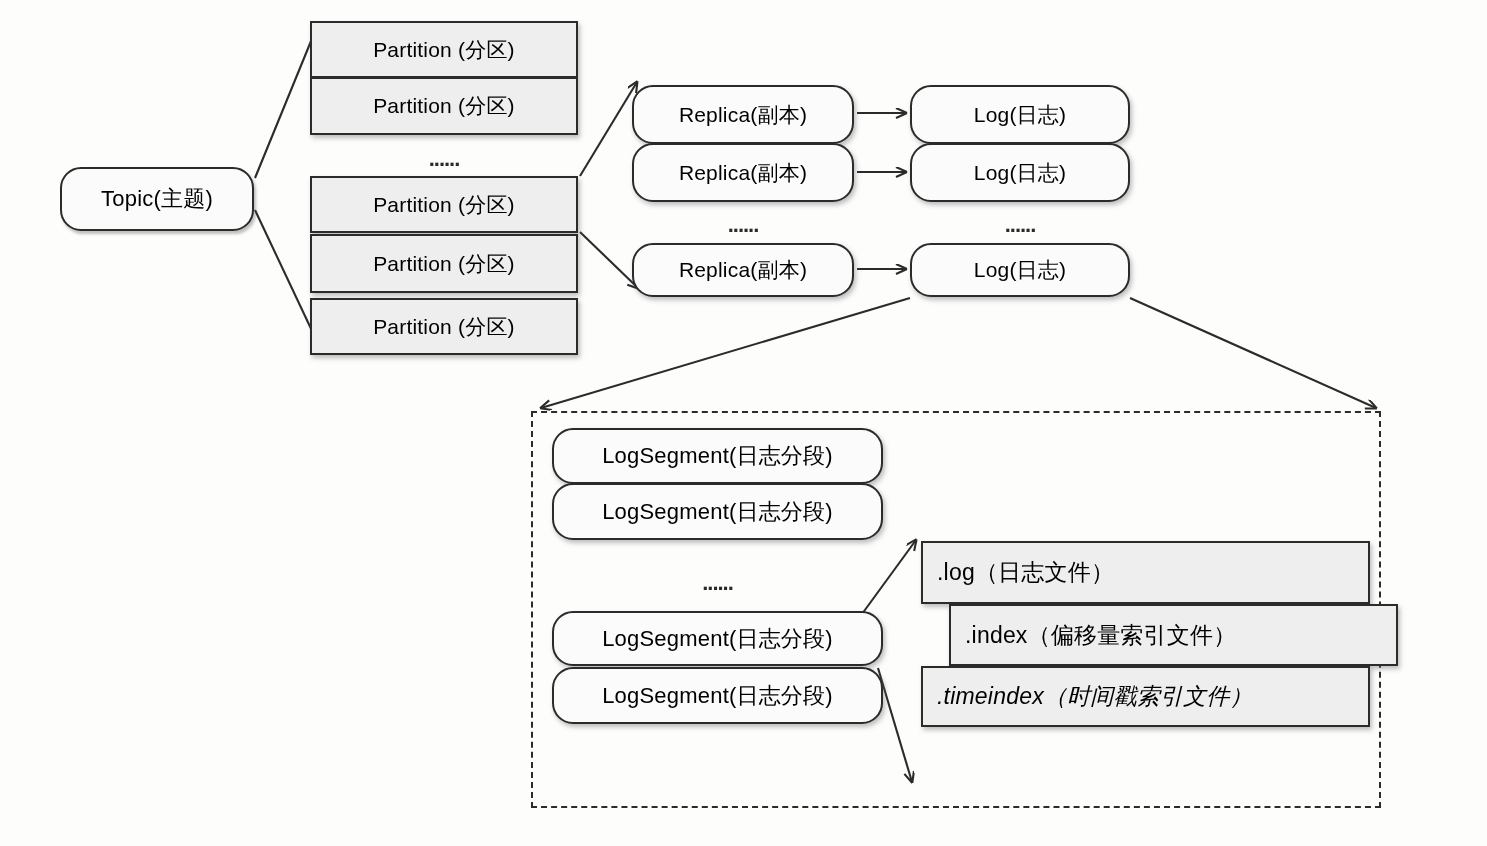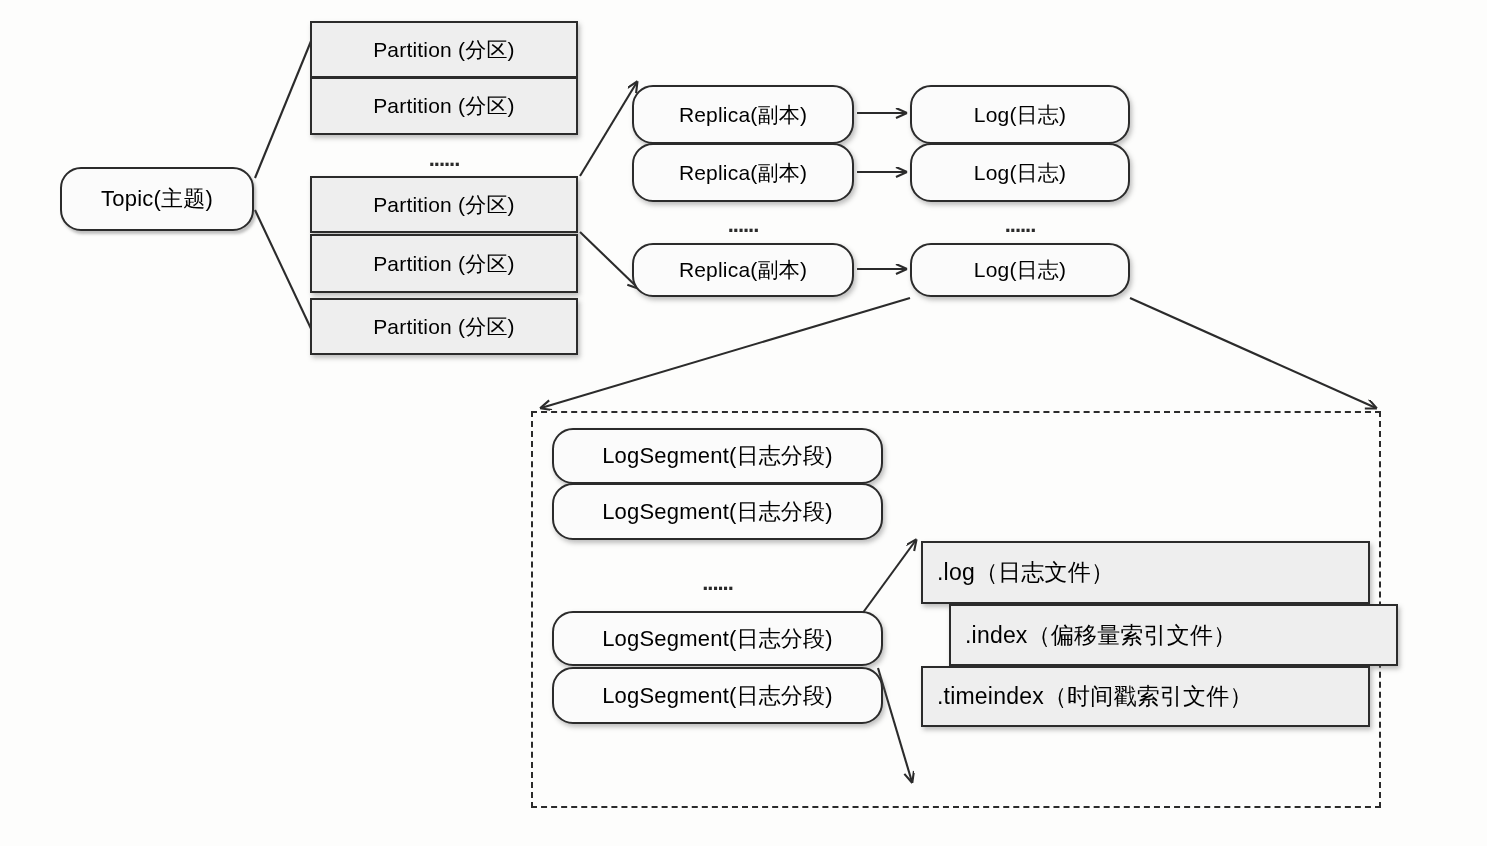--- a/index.html
+++ b/index.html
@@ -166,18 +166,18 @@
     </div>
   </div>
 
   <div class="stack" style="left:921px;top:541px;width:449px;height:245px;">
     <div class="box left" style="left:0;top:0;width:449px;height:63px;font-size:23px;">
       <span>.log（日志文件）</span>
     </div>
     <div class="box left" style="left:0;top:63px;width:449px;height:62px;font-size:23px;margin-left:28px;">
       <span>.index（偏移量索引文件）</span>
     </div>
-    <div class="box left" style="left:0;top:125px;width:449px;height:61px;font-size:23px;">
+    <div class="box left" style="left:0;top:125px;width:449px;height:61px;font-size:23px;font-style:italic;">
       <span>.timeindex（时间戳索引文件）</span>
     </div>
   </div>
 
 </div>
 
 </body></html>

